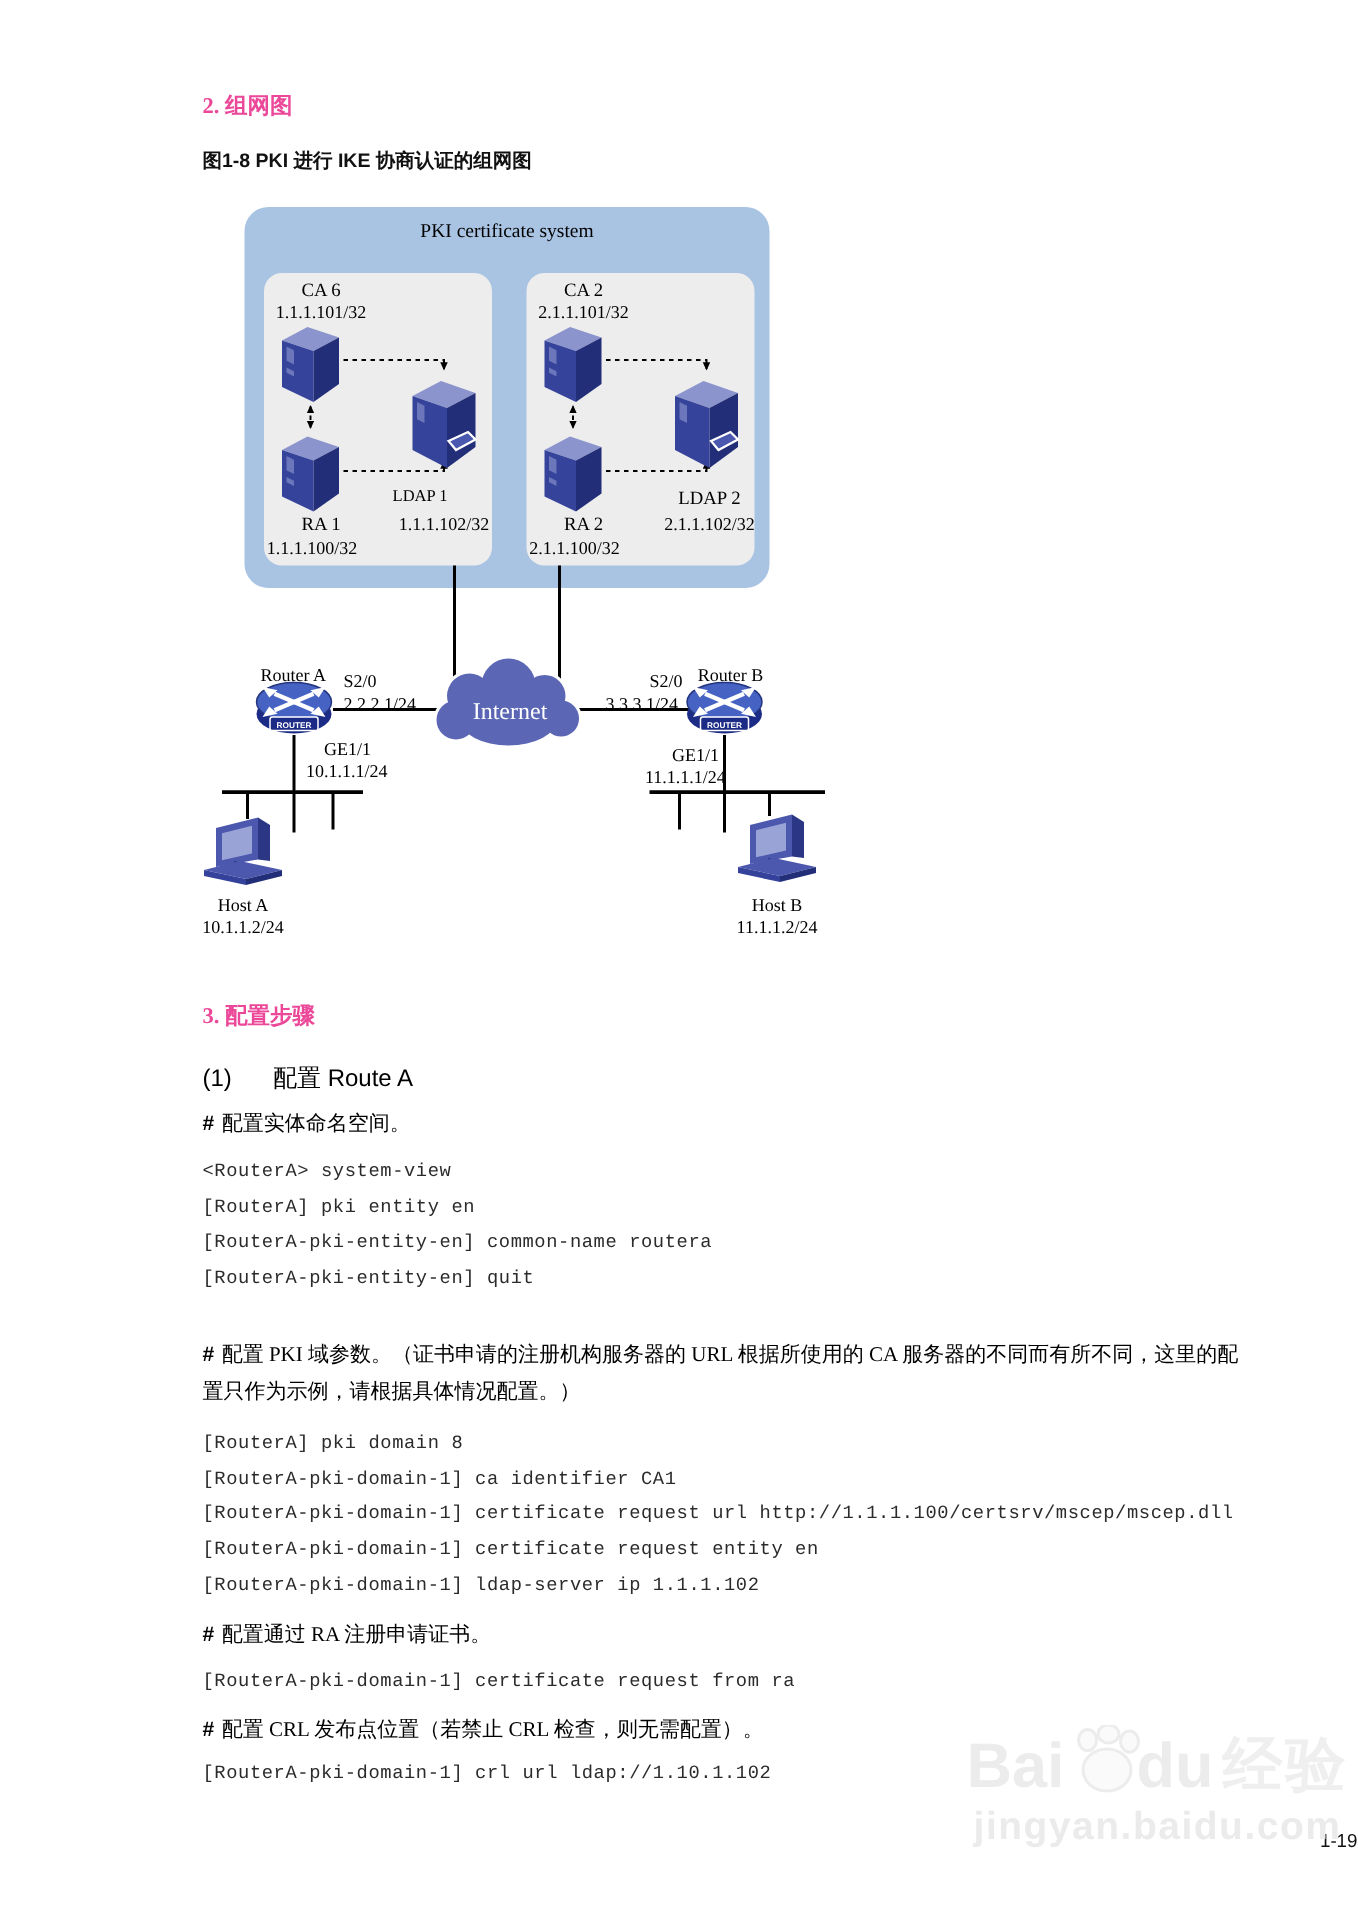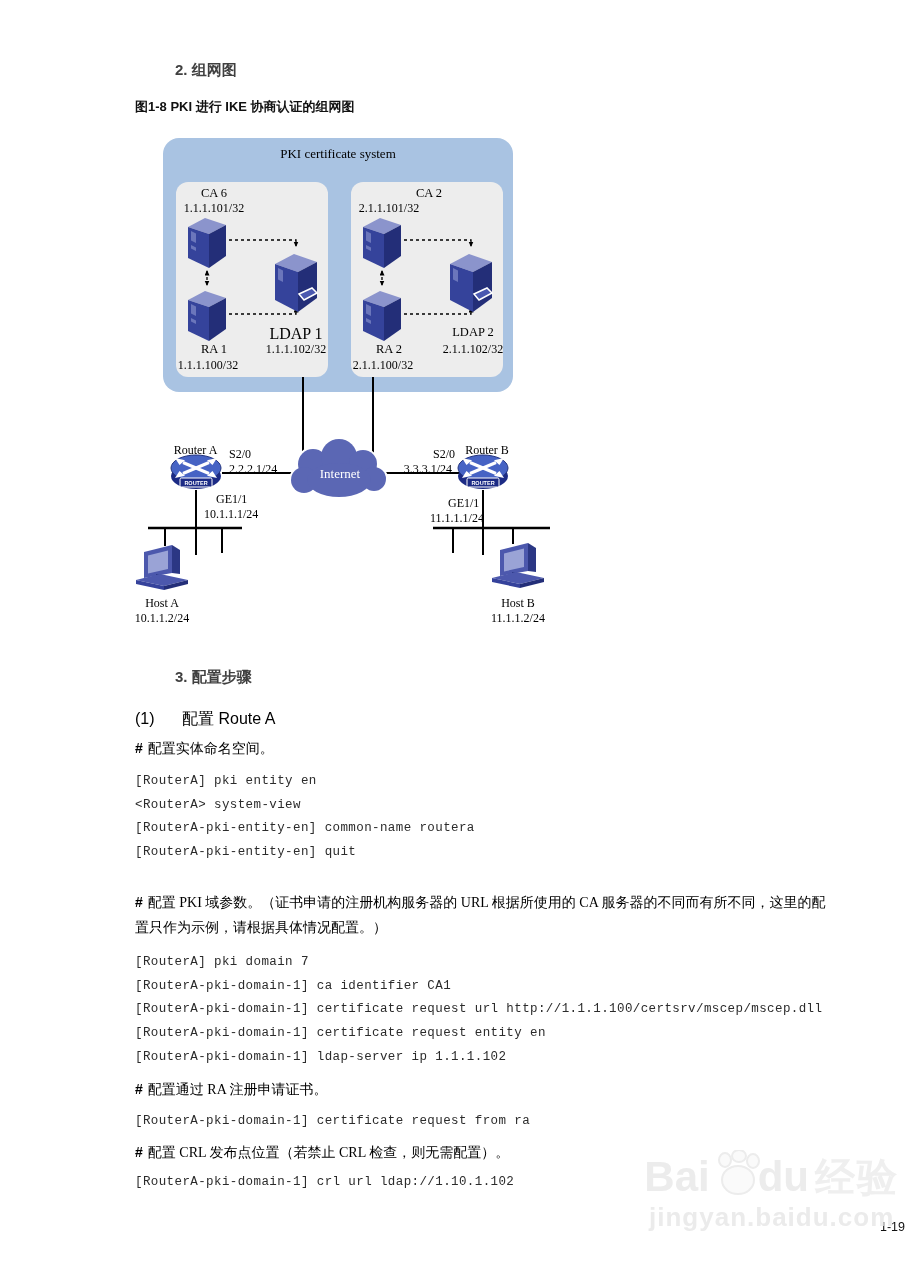--- a/index.html
+++ b/index.html
@@ -1,21 +1,21 @@
 <!DOCTYPE html>
 <html><head>
 <meta charset="utf-8">
 <style>
   html,body{margin:0;padding:0;background:#fff;}
   .page{position:relative;width:905px;height:1280px;background:#ffffff;overflow:hidden;
         font-family:"Liberation Sans","DejaVu Sans",sans-serif;color:#000;}
 
   
-  .sec-heading{position:absolute;left:135px;font-size:15px;font-weight:bold;color:#404040;
-               font-family:Liberation Sans, sans-serif;margin-left:40px;}
+  .sec-heading{position:absolute;left:135px;font-size:15px;font-weight:bold;color:#ec4899;
+               font-family:Liberation Serif, serif;}
   .fig-caption{position:absolute;left:135px;top:98px;font-size:13px;font-weight:bold;color:#111;}
   .step-line{position:absolute;left:135px;top:709px;font-size:16px;color:#000;}
   .step-num{display:inline-block;width:47px;}
   .para{position:absolute;left:135px;width:692px;font-size:14px;line-height:25px;color:#000;
         font-family:"Liberation Serif","DejaVu Serif",serif;}
   .hash{font-weight:bold;font-family:"Liberation Sans",sans-serif;margin-right:5px;}
   .code{position:absolute;left:135px;width:700px;font-family:"Liberation Mono","DejaVu Sans Mono",monospace;
         font-size:12.5px;letter-spacing:0.4px;color:#2b2b2b;}
   .code-line{height:23.7px;line-height:23.7px;white-space:pre;}
   .page-number{position:absolute;left:0;top:1220px;width:905px;text-align:right;font-size:12.5px;color:#111;}
@@ -26,21 +26,21 @@
              border-radius:16px;z-index:1;}
   .pki-inner{position:absolute;top:52px;width:152px;height:195px;background:#ededed;border-radius:12px;z-index:2;}
   .pki-inner.boxa{left:46px;}
   .pki-inner.boxb{left:221px;}
   .diagram svg.overlay{position:absolute;left:0;top:0;z-index:3;}
   .dlabel{position:absolute;z-index:4;font-size:12px;color:#000;white-space:nowrap;
           font-family:Liberation Serif, serif;}
   .centered{text-align:center;}
   .right-al{text-align:right;}
   .pki-title{left:33px;top:16px;width:350px;text-align:center;font-size:13px;}
-  .internet-label{left:164px;top:336px;width:92px;text-align:center;color:#ffffff;font-size:13px;}
+  .internet-label{left:164px;top:336px;width:92px;text-align:center;color:#ffffff;font-size:16px;}
 
   
   .watermark{position:absolute;right:6px;top:1150px;z-index:5;color:#ececec;text-align:center;}
   .wm-row1{display:flex;align-items:flex-end;justify-content:flex-end;
            font-weight:bold;font-size:42px;line-height:42px;color:#ececec;}
   .wm-cn{font-size:40px;letter-spacing:2px;margin-left:6px;color:#efefef;}
   .wm-url{font-size:26px;font-weight:bold;color:#ebebeb;letter-spacing:1px;margin-top:4px;}
 </style>
 </head>
 <body>
@@ -157,24 +157,24 @@
       <use href="#host" x="4" y="412" width="56" height="52"></use>
       <use href="#host" x="360" y="410" width="56" height="52"></use>
     </svg>
 
     <div class="dlabel pki-title">PKI certificate system</div>
 
     <div class="dlabel centered" style="left:46px;top:56px;width:76px;font-size:12.5px;">CA 6</div>
     <div class="dlabel centered" style="left:38px;top:71px;width:92px;">1.1.1.101/32</div>
     <div class="dlabel centered" style="left:46px;top:212px;width:76px;font-size:12.5px;">RA 1</div>
     <div class="dlabel centered" style="left:32px;top:228px;width:92px;">1.1.1.100/32</div>
-    <div class="dlabel centered" style="left:128px;top:195px;width:76px;font-size:16px;text-align:center;">LDAP 1</div>
+    <div class="dlabel centered" style="left:112px;top:195px;width:76px;font-size:11px;text-align:center;">LDAP 1</div>
     <div class="dlabel centered" style="left:120px;top:212px;width:92px;">1.1.1.102/32</div>
 
-    <div class="dlabel centered" style="left:221px;top:56px;width:76px;font-size:12.5px;padding-left:40px;">CA 2</div>
+    <div class="dlabel centered" style="left:221px;top:56px;width:76px;font-size:12.5px;">CA 2</div>
     <div class="dlabel centered" style="left:213px;top:71px;width:92px;">2.1.1.101/32</div>
     <div class="dlabel centered" style="left:221px;top:212px;width:76px;font-size:12.5px;">RA 2</div>
     <div class="dlabel centered" style="left:207px;top:228px;width:92px;">2.1.1.100/32</div>
     <div class="dlabel centered" style="left:305px;top:195px;width:76px;font-size:12.5px;">LDAP 2</div>
     <div class="dlabel centered" style="left:297px;top:212px;width:92px;">2.1.1.102/32</div>
 
     <div class="dlabel centered" style="left:18px;top:313px;width:95px;">Router A</div>
     <div class="dlabel" style="left:99px;top:317px;">S2/0</div>
     <div class="dlabel" style="left:99px;top:332px;">2.2.2.1/24</div>
     <div class="dlabel" style="left:86px;top:362px;">GE1/1</div>
@@ -198,32 +198,32 @@
 
   <div class="step-line">
     <span class="step-num">(1)</span><span>配置 Route A</span>
   </div>
 
   <div class="para" style="top:736px;">
     <span class="hash">#</span><span>配置实体命名空间。</span>
   </div>
 
   <div class="code" style="top:770px;">
+    <div class="code-line">&lt;RouterA&gt; system-view</div>
     <div class="code-line">[RouterA] pki entity en</div>
-    <div class="code-line">&lt;RouterA&gt; system-view</div>
     <div class="code-line">[RouterA-pki-entity-en] common-name routera</div>
     <div class="code-line">[RouterA-pki-entity-en] quit</div>
   </div>
 
   <div class="para" style="top:890px;">
     <span class="hash">#</span><span>配置 PKI 域参数。（证书申请的注册机构服务器的 URL 根据所使用的 CA 服务器的不同而有所不同，这里的配置只作为示例，请根据具体情况配置。）</span>
   </div>
 
   <div class="code" style="top:951px;">
-    <div class="code-line">[RouterA] pki domain 7</div>
+    <div class="code-line">[RouterA] pki domain 8</div>
     <div class="code-line">[RouterA-pki-domain-1] ca identifier CA1</div>
     <div class="code-line">[RouterA-pki-domain-1] certificate request url http://1.1.1.100/certsrv/mscep/mscep.dll</div>
     <div class="code-line">[RouterA-pki-domain-1] certificate request entity en</div>
     <div class="code-line">[RouterA-pki-domain-1] ldap-server ip 1.1.1.102</div>
   </div>
 
   <div class="para" style="top:1077px;">
     <span class="hash">#</span><span>配置通过 RA 注册申请证书。</span>
   </div>
 

